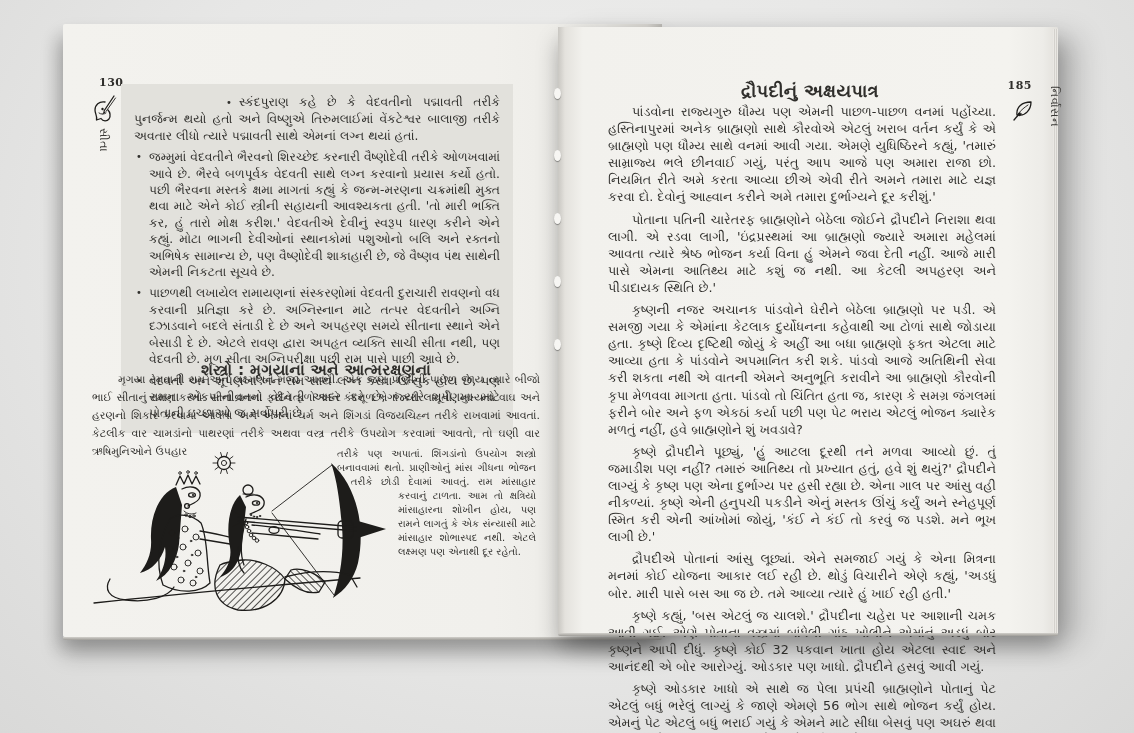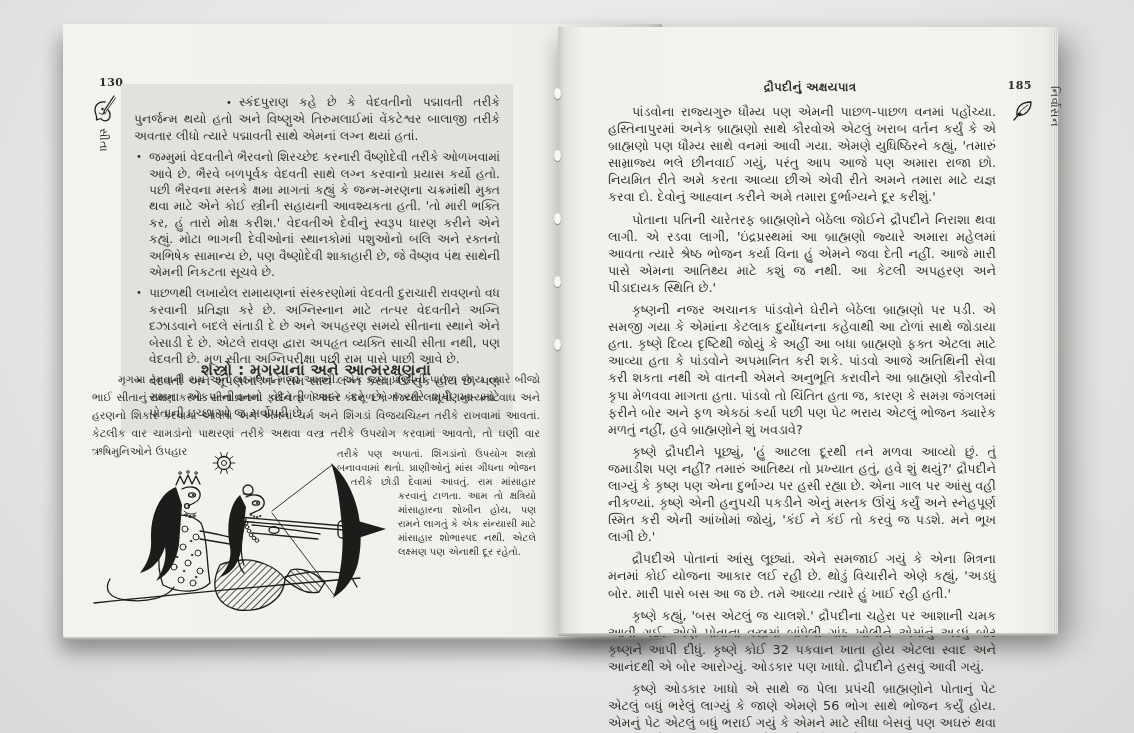--- a/index.html
+++ b/index.html
@@ -61,21 +61,21 @@
     font-size:10px;line-height:14px;text-align:justify;
   }
   .illus{
     float:left;width:310px;height:172px;
     shape-outside:polygon(0 0, 243px 0, 243px 44px, 310px 58px, 310px 96px, 284px 112px, 284px 172px, 0 172px);
     shape-margin:6px;
   }
   
   .running-head{
     position:absolute;left:50px;top:53px;width:404px;text-align:center;
-    font-size:12px;font-weight:bold;letter-spacing:.2px;
+    font-size:18px;font-weight:bold;letter-spacing:.2px;
   }
   .rp-pagenum{position:absolute;right:26px;top:52px;}
   .rp-body{
     position:absolute;left:50px;top:76px;width:404px;
     font-size:12.8px;line-height:17.1px;text-align:justify;
   }
   .rp-body p{margin:0 16px 5px 0;text-indent:24px;}
   svg .ln{fill:none;stroke:#1d1c1a;stroke-width:1.3;stroke-linecap:round;stroke-linejoin:round;}
   svg .thin{fill:none;stroke:#1d1c1a;stroke-width:0.9;stroke-linecap:round;}
   svg .dk{fill:#1d1c1a;stroke:none;}

